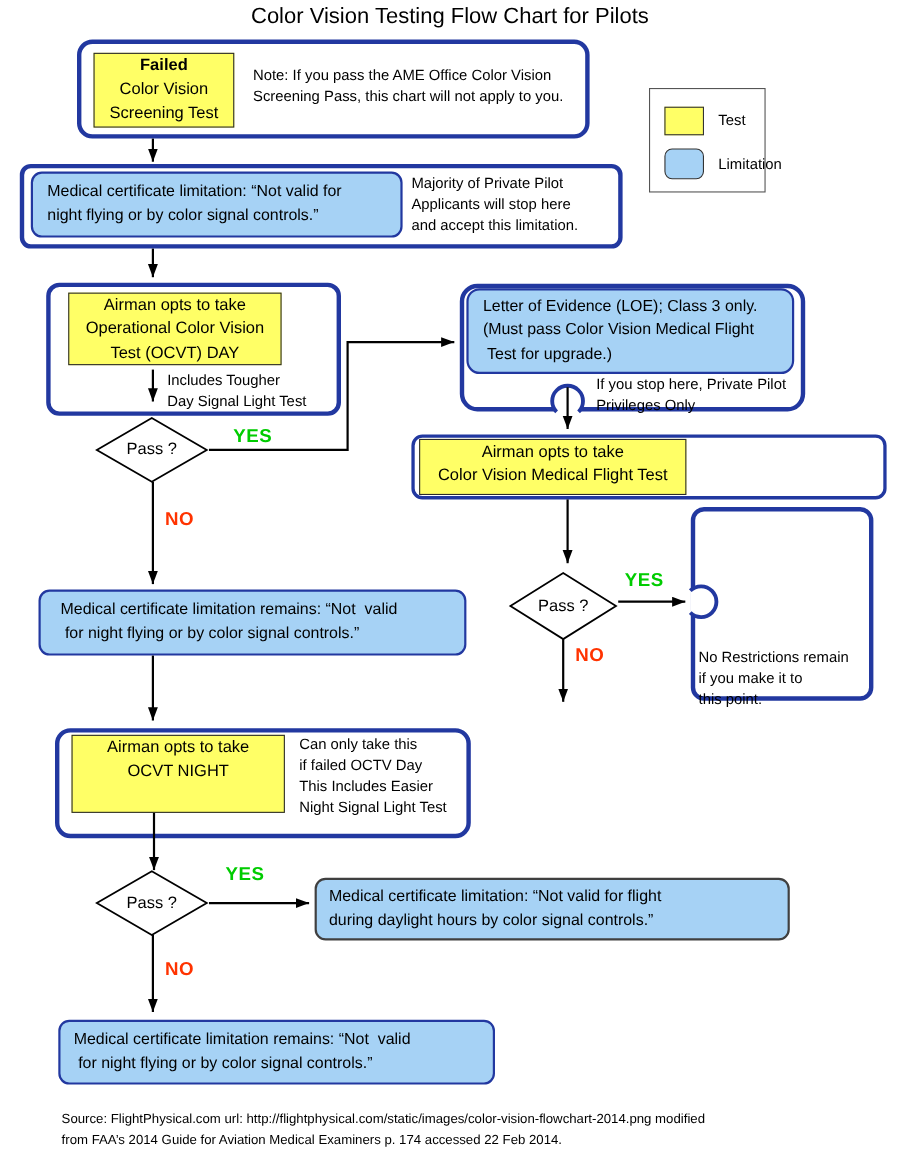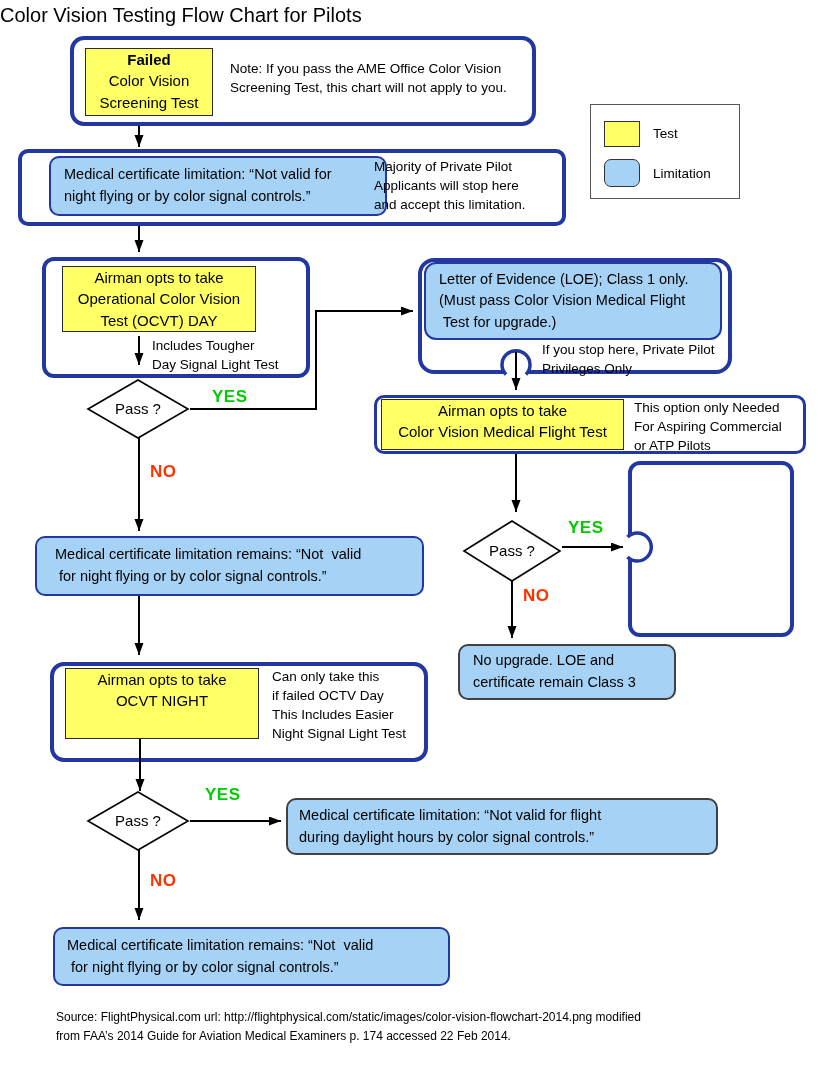--- a/index.html
+++ b/index.html
@@ -9,21 +9,21 @@
     --yes-green:#00CC00;
     --no-red:#FF3300;
   }
   html,body{margin:0;padding:0;background:#fff;}
   #canvas{
     position:relative;width:818px;height:1067px;background:#fff;
     font-family:"Liberation Sans",sans-serif;color:#000;overflow:hidden;
   }
   .abs{position:absolute;}
   .pre{white-space:pre;}
-  .title{top:4px;left:0;width:818px;font-size:20px;}
+  .title{top:4px;left:0;width:818px;text-align:center;font-size:20px;}
   .box-outer{border:4px solid var(--outline-blue,#2238A0);border-radius:14px;background:#fff;box-sizing:border-box;}
   .test-box{background:var(--test-fill,#FFFF66);border:1.5px solid #2b2b2b;box-sizing:border-box;
             display:flex;flex-direction:column;justify-content:flex-start;text-align:center;
             font-size:15px;line-height:1.42;}
   .limit-box{background:var(--limitation-fill,#A6D2F5);border-radius:10px;box-sizing:border-box;
              display:flex;flex-direction:column;justify-content:center;
              font-size:14.5px;line-height:1.5;}
   .blue-border{border:2.5px solid var(--outline-blue,#2238A0);}
   .dark-border{border:2px solid #404040;}
   .note{font-size:13.5px;line-height:1.42;}
@@ -44,61 +44,59 @@
 
   <div class="abs title">Color Vision Testing Flow Chart for Pilots</div>
 
   <div class="abs box-outer" style="left:70px;top:36px;width:466px;height:90px;"></div>
   <div class="abs test-box" style="left:85px;top:48px;width:128px;height:68px;">
     <div style="font-weight:bold;">Failed</div>
     <div class="pre">Color Vision
 Screening Test</div>
   </div>
   <div class="abs note pre" style="left:230px;top:59px;">Note: If you pass the AME Office Color Vision
-Screening Test, this chart will not apply to you.</div>
+Screening Pass, this chart will not apply to you.</div>
 
-  <div class="abs legend" style="left:590px;top:104px;width:150px;height:95px;">
+  <div class="abs legend" style="left:590px;top:80px;width:106px;height:95px;">
     <div class="abs legend-swatch" style="left:13px;top:16px;width:36px;height:26px;background:var(--test-fill,#FFFF66);"></div>
     <div class="abs legend-label" style="left:62px;top:21px;">Test</div>
     <div class="abs legend-swatch" style="left:13px;top:54px;width:36px;height:28px;border-radius:7px;background:var(--limitation-fill,#A6D2F5);"></div>
     <div class="abs legend-label" style="left:62px;top:61px;">Limitation</div>
   </div>
 
   <div class="abs box-outer" style="left:18px;top:149px;width:548px;height:77px;border-radius:10px;"></div>
-  <div class="abs limit-box blue-border pre" style="left:28px;top:156px;width:338px;height:60px;padding-left:13px;margin-left:21px;">Medical certificate limitation: “Not valid for
+  <div class="abs limit-box blue-border pre" style="left:28px;top:156px;width:338px;height:60px;padding-left:13px;">Medical certificate limitation: “Not valid for
 night flying or by color signal controls.”</div>
   <div class="abs note pre" style="left:374px;top:157px;">Majority of Private Pilot
 Applicants will stop here
 and accept this limitation.</div>
 
   <div class="abs box-outer" style="left:42px;top:257px;width:268px;height:121px;border-radius:12px;"></div>
   <div class="abs test-box pre" style="left:62px;top:266px;width:194px;height:66px;">Airman opts to take
 Operational Color Vision
 Test (OCVT) DAY</div>
   <div class="abs note pre" style="left:152px;top:336px;">Includes Tougher
 Day Signal Light Test</div>
 
   <div class="abs box-outer" style="left:418px;top:258px;width:314px;height:116px;border-radius:16px;"></div>
-  <div class="abs limit-box blue-border pre" style="left:424px;top:262px;width:298px;height:78px;padding-left:13px;border-radius:12px;line-height:1.45;">Letter of Evidence (LOE); Class 1 only.
+  <div class="abs limit-box blue-border pre" style="left:424px;top:262px;width:298px;height:78px;padding-left:13px;border-radius:12px;line-height:1.45;">Letter of Evidence (LOE); Class 3 only.
 (Must pass Color Vision Medical Flight
  Test for upgrade.)</div>
   <div class="abs note pre" style="left:542px;top:340px;">If you stop here, Private Pilot
 Privileges Only</div>
 
   <div class="abs box-outer" style="left:374px;top:395px;width:432px;height:59px;border-radius:10px;border-width:3.5px;"></div>
   <div class="abs test-box pre" style="left:381px;top:399px;width:243px;height:51px;">Airman opts to take
 Color Vision Medical Flight Test</div>
-  <div class="abs note pre" style="left:634px;top:398px;">This option only Needed
-For Aspiring Commercial
-or ATP Pilots</div>
 
   <div class="abs box-outer" style="left:628px;top:461px;width:166px;height:176px;border-radius:12px;"></div>
+  <div class="abs note pre" style="left:635px;top:588px;">No Restrictions remain
+if you make it to
+this point.</div>
 
-  <div class="abs limit-box dark-border pre" style="left:458px;top:644px;width:218px;height:56px;padding-left:13px;">No upgrade. LOE and
-certificate remain Class 3</div>
 
   <div class="abs limit-box blue-border pre" style="left:35px;top:536px;width:389px;height:60px;padding-left:18px;">Medical certificate limitation remains: “Not  valid
  for night flying or by color signal controls.”</div>
 
   <div class="abs box-outer" style="left:50px;top:662px;width:378px;height:100px;"></div>
   <div class="abs test-box pre" style="left:65px;top:668px;width:194px;height:71px;">Airman opts to take
 OCVT NIGHT</div>
   <div class="abs note pre" style="left:272px;top:667px;">Can only take this
 if failed OCTV Day
 This Includes Easier

